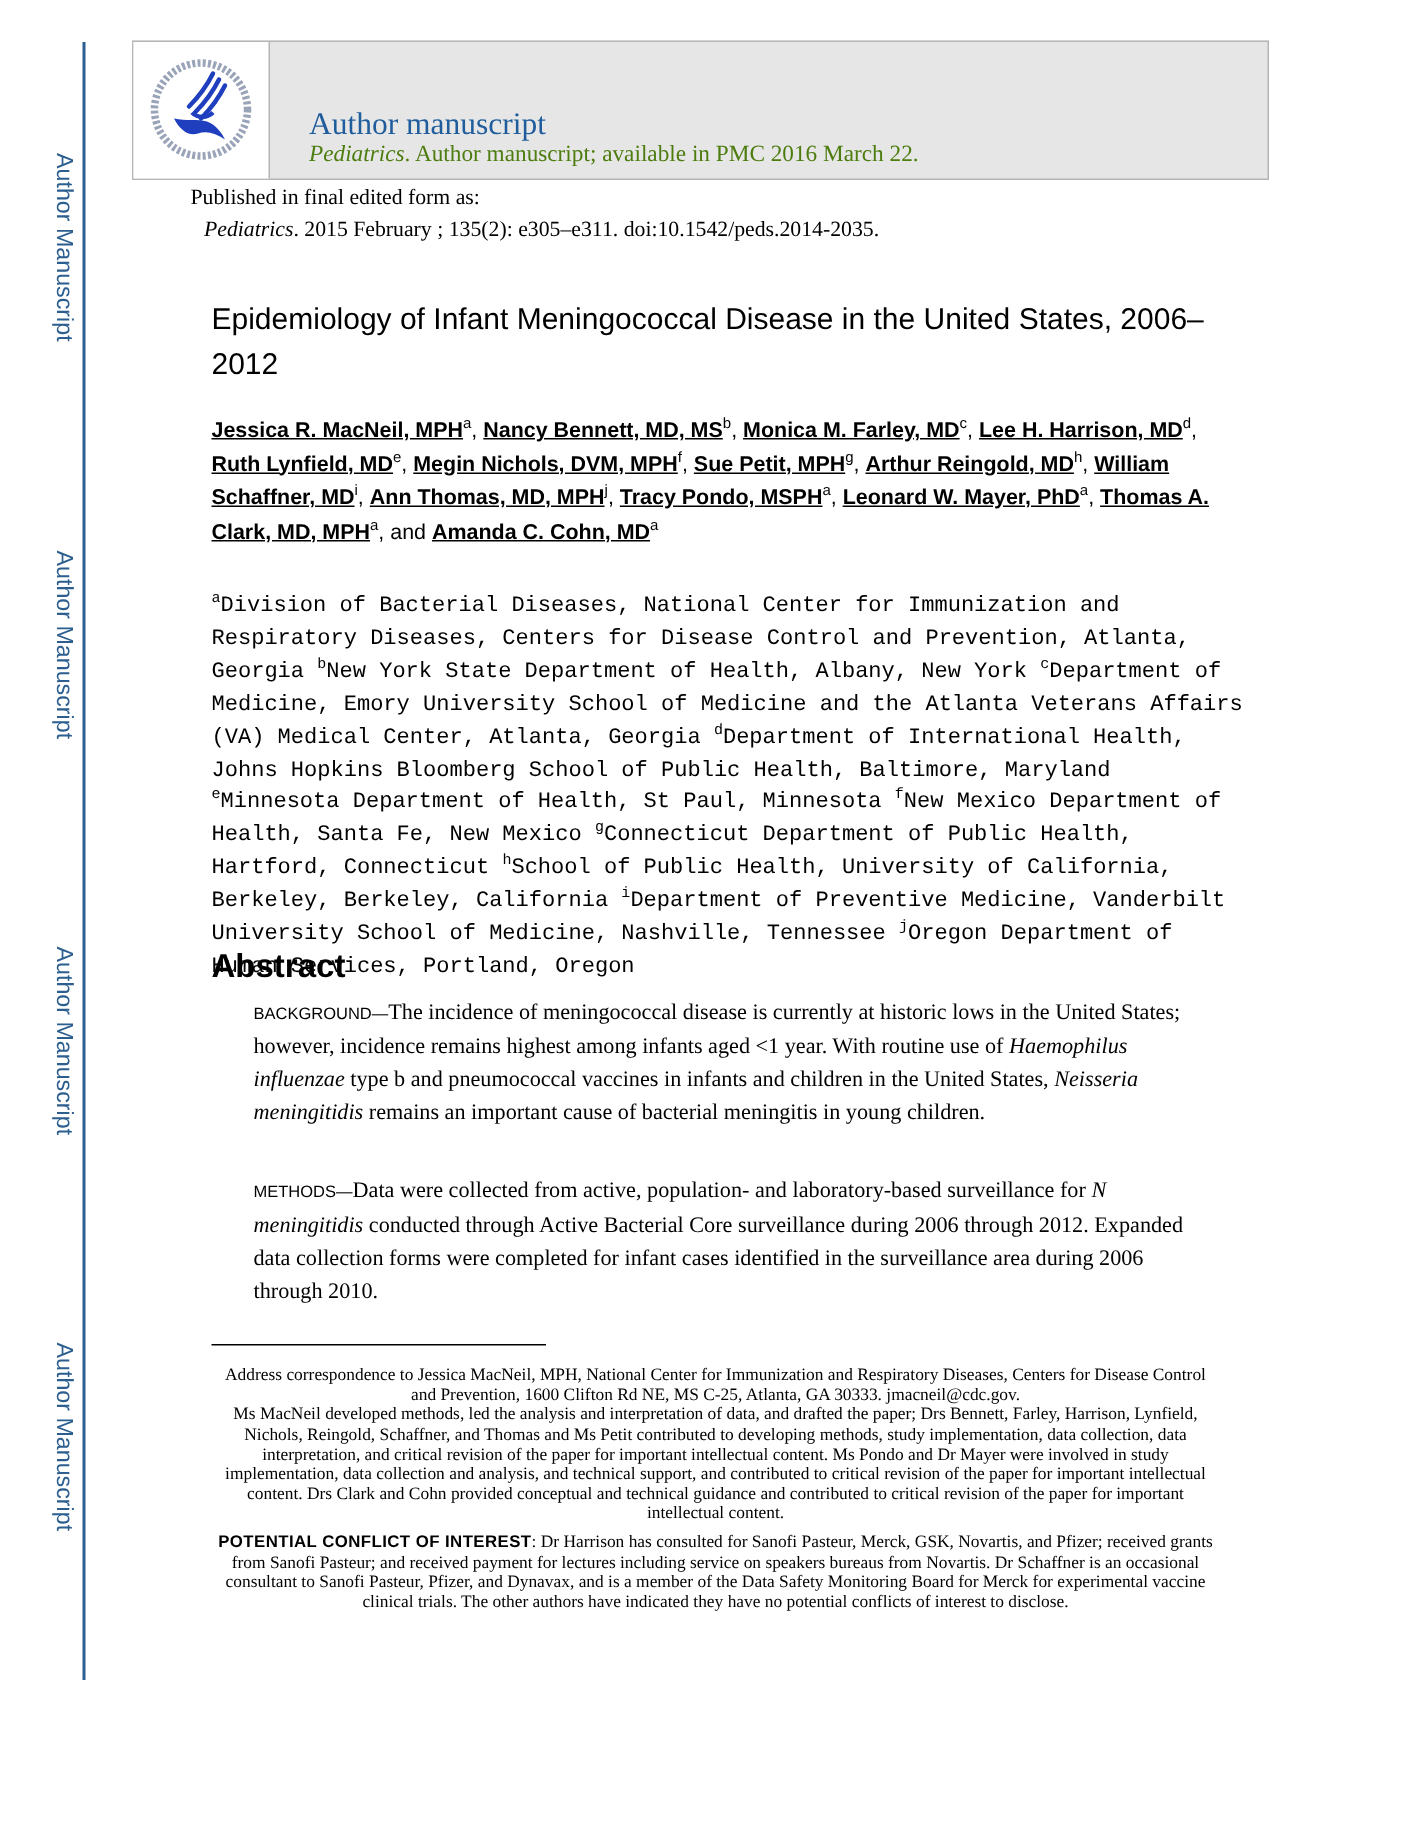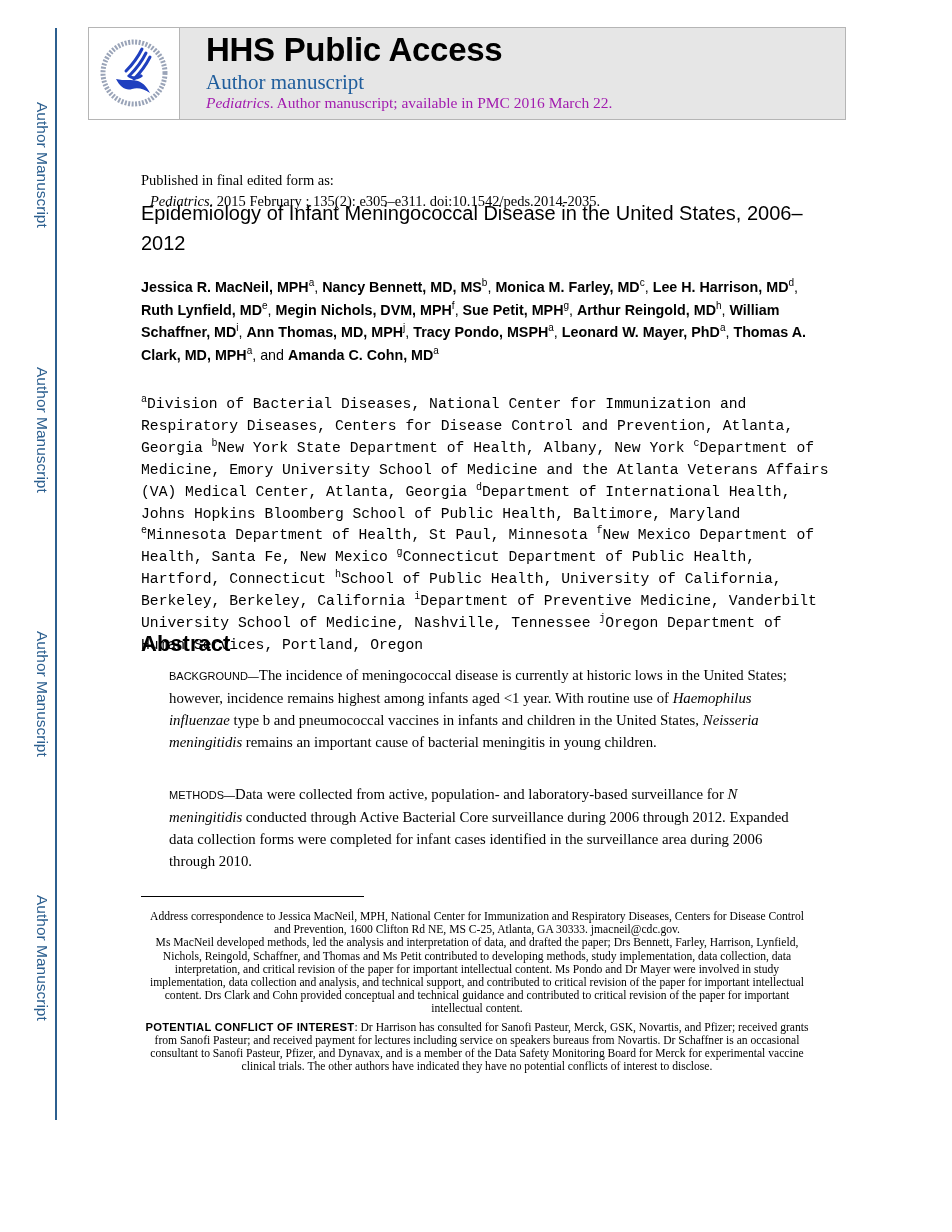--- a/index.html
+++ b/index.html
@@ -4,26 +4,26 @@
 <style>
   html, body { margin: 0; padding: 0; background: #ffffff; }
   body { width: 952px; height: 1232px; position: relative; overflow: hidden; color: #000; }
   .sidebar-line { position: absolute; left: 55px; top: 28px; width: 2px; height: 1092px; background: #2c5f8f; }
   .side-label { position: absolute; left: 27px; width: 24px; font-family: "Liberation Sans", sans-serif; font-size: 15.5px; color: #2c5f8f; writing-mode: vertical-rl; white-space: nowrap; }
   .header-box { position: absolute; left: 88px; top: 27px; width: 756px; height: 91px; border: 1px solid #b5b5b5; background: #e6e6e6; }
   .logo-cell { position: absolute; left: 0; top: 0; width: 90px; height: 91px; background: #ffffff; border-right: 1px solid #b5b5b5; }
   .logo-cell svg { position: absolute; left: 9px; top: 7px; }
   .hhs-title { position: absolute; left: 117px; top: 3px; font-family: "Liberation Sans", sans-serif; font-weight: bold; font-size: 33px; color: #000; letter-spacing: -0.3px; }
   .hhs-sub { position: absolute; left: 117px; top: 42px; font-family: "Liberation Serif", serif; font-size: 21px; color: #1f5d9c; }
-  .hhs-avail { position: absolute; left: 117px; top: 66px; font-family: "Liberation Serif", serif; font-size: 15.5px; color: #a21caf; }
-  .pub-info { position: absolute; left: 141px; top: 122px; font-family: "Liberation Serif", serif; font-size: 14.5px; line-height: 21px; margin-top: 48px; }
+  .hhs-avail { position: absolute; left: 117px; top: 66px; font-family: "Liberation Serif", serif; font-size: 15.5px; color: #4d7c0f; }
+  .pub-info { position: absolute; left: 127px; top: 122px; font-family: "Liberation Serif", serif; font-size: 14.5px; line-height: 21px; }
   .pub-info .cite { padding-left: 9px; }
   .title { position: absolute; left: 141px; top: 198px; width: 680px; font-family: "Liberation Sans", sans-serif; font-weight: normal; font-size: 20px; line-height: 30px; }
   .authors { position: absolute; left: 141px; top: 276px; width: 680px; font-family: "Liberation Sans", sans-serif; font-size: 14.3px; line-height: 22.5px; }
-  .authors b { font-weight: bold; }
+  .authors b { font-weight: bold; text-decoration: underline; }
   sup { font-size: 10px; line-height: 0; vertical-align: super; font-weight: normal; }
   .affil { position: absolute; left: 141px; top: 394px; width: 690px; font-family: Liberation Mono, monospace; font-size: 14.7px; line-height: 21.9px; }
   .abstract-h { position: absolute; left: 141px; top: 631px; font-family: "Liberation Sans", sans-serif; font-weight: bold; font-size: 22px; }
   .abs-para { position: absolute; left: 169px; width: 640px; font-family: "Liberation Serif", serif; font-size: 14.8px; line-height: 21.9px; }
   .abs-para .lbl { font-family: "Liberation Sans", sans-serif; font-weight: normal; font-size: 11px; }
   .fn-rule { position: absolute; left: 141px; top: 896px; width: 223px; height: 1px; background: #000; }
   .footnotes { position: absolute; left: 141px; top: 910px; width: 672px; font-family: "Liberation Serif", serif; font-size: 11.6px; line-height: 13.2px; }
   .footnotes p { margin: 0; text-align: center; }
   .footnotes .gap { margin-top: 5px; }
   .footnotes .lbl { font-family: "Liberation Sans", sans-serif; font-weight: bold; font-size: 11.2px; letter-spacing: 0.3px; }
@@ -39,21 +39,20 @@
 
 <div class="header-box">
   <div class="logo-cell">
     <svg width="72" height="76" viewBox="0 0 72 76">
       <circle cx="36" cy="38" r="31" fill="none" stroke="#9aa4b8" stroke-width="5" stroke-dasharray="2 1.5"></circle>
       <path d="M44 14 C40 22 34 30 28 36 M48 18 C44 26 38 34 32 40 M52 22 C48 30 42 38 36 44" stroke="#1f3fbf" stroke-width="3" fill="none" stroke-linecap="round"></path>
       <path d="M18 44 C26 46 34 44 40 46 C46 48 50 54 52 58 C46 54 40 52 34 54 C28 56 22 52 18 44 Z" fill="#1f3fbf"></path>
       <path d="M30 40 C34 44 40 44 44 40" stroke="#1f3fbf" stroke-width="3" fill="none"></path>
     </svg>
   </div>
-  <div class="hhs-title">HHS Public Access</div>
   <div class="hhs-sub">Author manuscript</div>
   <div class="hhs-avail"><i>Pediatrics</i><span>. Author manuscript; available in PMC 2016 March 22.</span></div>
 </div>
 
 <div class="pub-info">
   <div>Published in final edited form as:</div>
   <div class="cite"><i>Pediatrics</i><span>. 2015 February ; 135(2): e305–e311. doi:10.1542/peds.2014-2035.</span></div>
 </div>
 
 <div class="title">Epidemiology of Infant Meningococcal Disease in the United States, 2006–2012</div>

